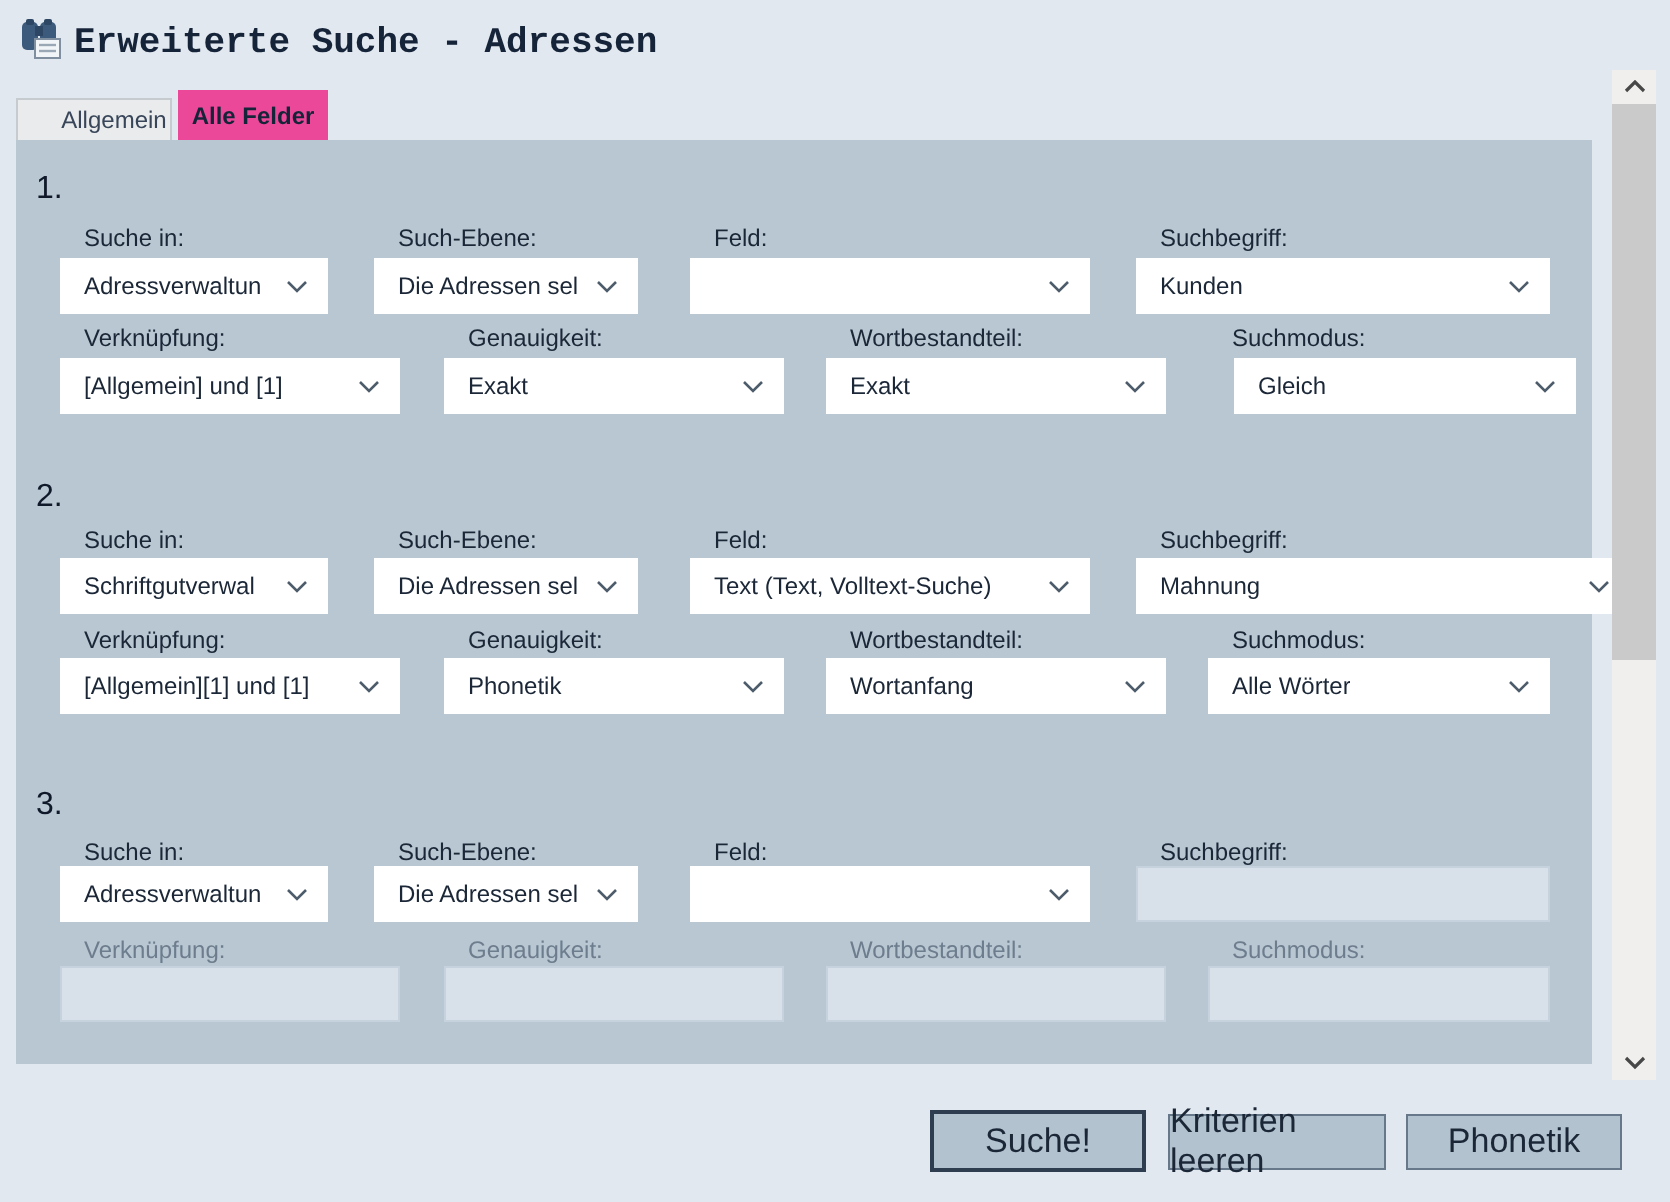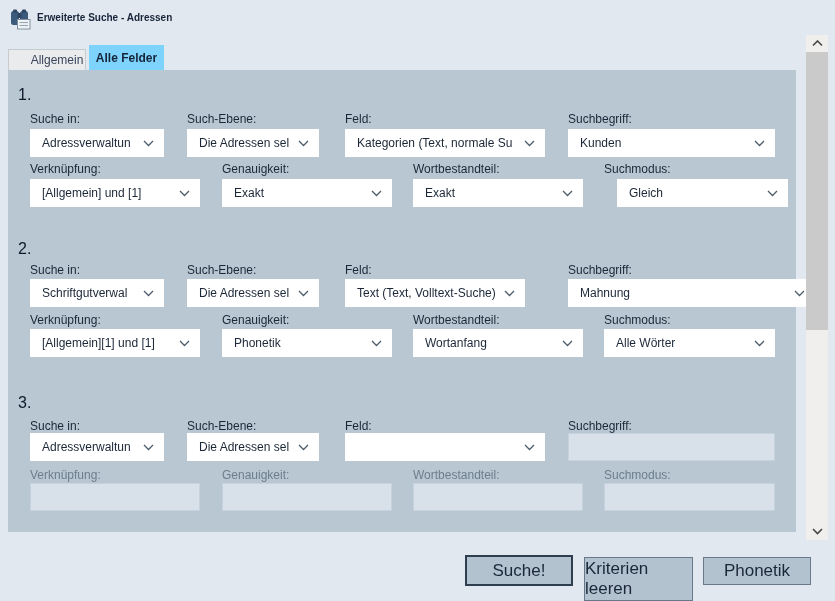--- a/index.html
+++ b/index.html
@@ -8,48 +8,48 @@
     position:relative;
     background:#e2e8ef;
     font-family:"Liberation Sans", sans-serif;
     overflow:hidden;
     color:#1b2737;
   }
 
   
   .title {
     position:absolute; left:37px; top:12px;
-    font-size:10px; font-weight:bold; color:#16243a;
+    font-size:18px; font-weight:bold; color:#16243a;font-family:Liberation Mono, monospace;
   }
   .app-icon { position:absolute; left:9px; top:8px; }
 
   
   .tab {
     position:absolute; display:flex; align-items:center; justify-content:center;
     font-size:12px;
   }
   .tab-inactive {
     left:8px; top:49px; width:78px; height:21px;
     background:#e9ebed; border:1px solid #c6cbd0; border-bottom:none;
     color:#39465a;
     padding-left:20px;
   }
   .tab-active {
     left:89px; top:45px; width:75px; height:25px;
-    background:#7dd3fc; font-weight:bold; color:#16243a;
+    background:#ec4899; font-weight:bold; color:#16243a;
   }
 
   
   .panel {
     position:absolute; left:8px; top:70px; width:788px; height:462px;
     background:#b9c7d2;
   }
 
   .secnum { position:absolute; font-size:16px; color:#10192a; }
-  .lbl { position:absolute; font-size:12px; color:#1b2737; white-space:nowrap; }
+  .lbl { position:absolute; font-size:12px; color:#1b2737; white-space:nowrap;margin-left:12px; }
   .lbl.dim { color:#6e7d8d; }
 
   .dd {
     position:absolute; height:28px; background:#ffffff;
     display:flex; align-items:center;
     padding:0 26px 0 12px; font-size:12px; color:#1b2737;
     white-space:nowrap; overflow:hidden;
   }
   .dd .ddt { overflow:hidden; white-space:nowrap; }
   .dd .chev { position:absolute; right:10px; top:11px; }
@@ -59,21 +59,21 @@
     position:absolute; height:28px;
     background:#d8e0e9; border:1px solid #c6d2dd;
   }
 
   
   .btn {
     position:absolute; display:flex; align-items:center; justify-content:center;
     background:#b2c2ce; font-size:17px; color:#1b2737; cursor:default;
   }
   .btn-default { left:465px; top:555px; width:108px; height:31px; border:2px solid #2e3e50; }
-  .btn-clear   { left:584px; top:557px; width:109px; height:44px; border:1px solid #66788a; }
+  .btn-clear   { left:584px; top:557px; width:109px; height:28px; border:1px solid #66788a; }
   .btn-cancel  { left:703px; top:557px; width:108px; height:28px; border:1px solid #66788a; }
 
   
   .sb { position:absolute; left:806px; top:35px; width:22px; height:505px; background:#f0efed; }
   .sb-btn {
     position:absolute; left:0; width:22px; height:17px; background:#f0efed;
     display:flex; align-items:center; justify-content:center;
   }
   .sb-up { top:0; }
   .sb-down { bottom:0; }
@@ -115,21 +115,20 @@
       <polyline points="1,1 5.5,5.5 10,1"></polyline>
     </svg>
 </div>
 <div class="dd" style="left:187px;top:129px;width:132px">
   <span class="ddt">Die Adressen sel</span>
   <svg class="chev" width="11" height="7" viewBox="0 0 11 7">
       <polyline points="1,1 5.5,5.5 10,1"></polyline>
     </svg>
 </div>
 <div class="dd" style="left:345px;top:129px;width:200px">
-  <span class="ddt">Kategorien (Text, normale Su</span>
   <svg class="chev" width="11" height="7" viewBox="0 0 11 7">
       <polyline points="1,1 5.5,5.5 10,1"></polyline>
     </svg>
 </div>
 <div class="dd" style="left:568px;top:129px;width:207px">
   <span class="ddt">Kunden</span>
   <svg class="chev" width="11" height="7" viewBox="0 0 11 7">
       <polyline points="1,1 5.5,5.5 10,1"></polyline>
     </svg>
 </div>
@@ -176,21 +175,21 @@
   <svg class="chev" width="11" height="7" viewBox="0 0 11 7">
       <polyline points="1,1 5.5,5.5 10,1"></polyline>
     </svg>
 </div>
 <div class="dd" style="left:187px;top:279px;width:132px">
   <span class="ddt">Die Adressen sel</span>
   <svg class="chev" width="11" height="7" viewBox="0 0 11 7">
       <polyline points="1,1 5.5,5.5 10,1"></polyline>
     </svg>
 </div>
-<div class="dd" style="left:345px;top:279px;width:180px">
+<div class="dd" style="left:345px;top:279px;width:200px">
   <span class="ddt">Text (Text, Volltext-Suche)</span>
   <svg class="chev" width="11" height="7" viewBox="0 0 11 7">
       <polyline points="1,1 5.5,5.5 10,1"></polyline>
     </svg>
 </div>
 <div class="dd" style="left:568px;top:279px;width:247px">
   <span class="ddt">Mahnung</span>
   <svg class="chev" width="11" height="7" viewBox="0 0 11 7">
       <polyline points="1,1 5.5,5.5 10,1"></polyline>
     </svg>

